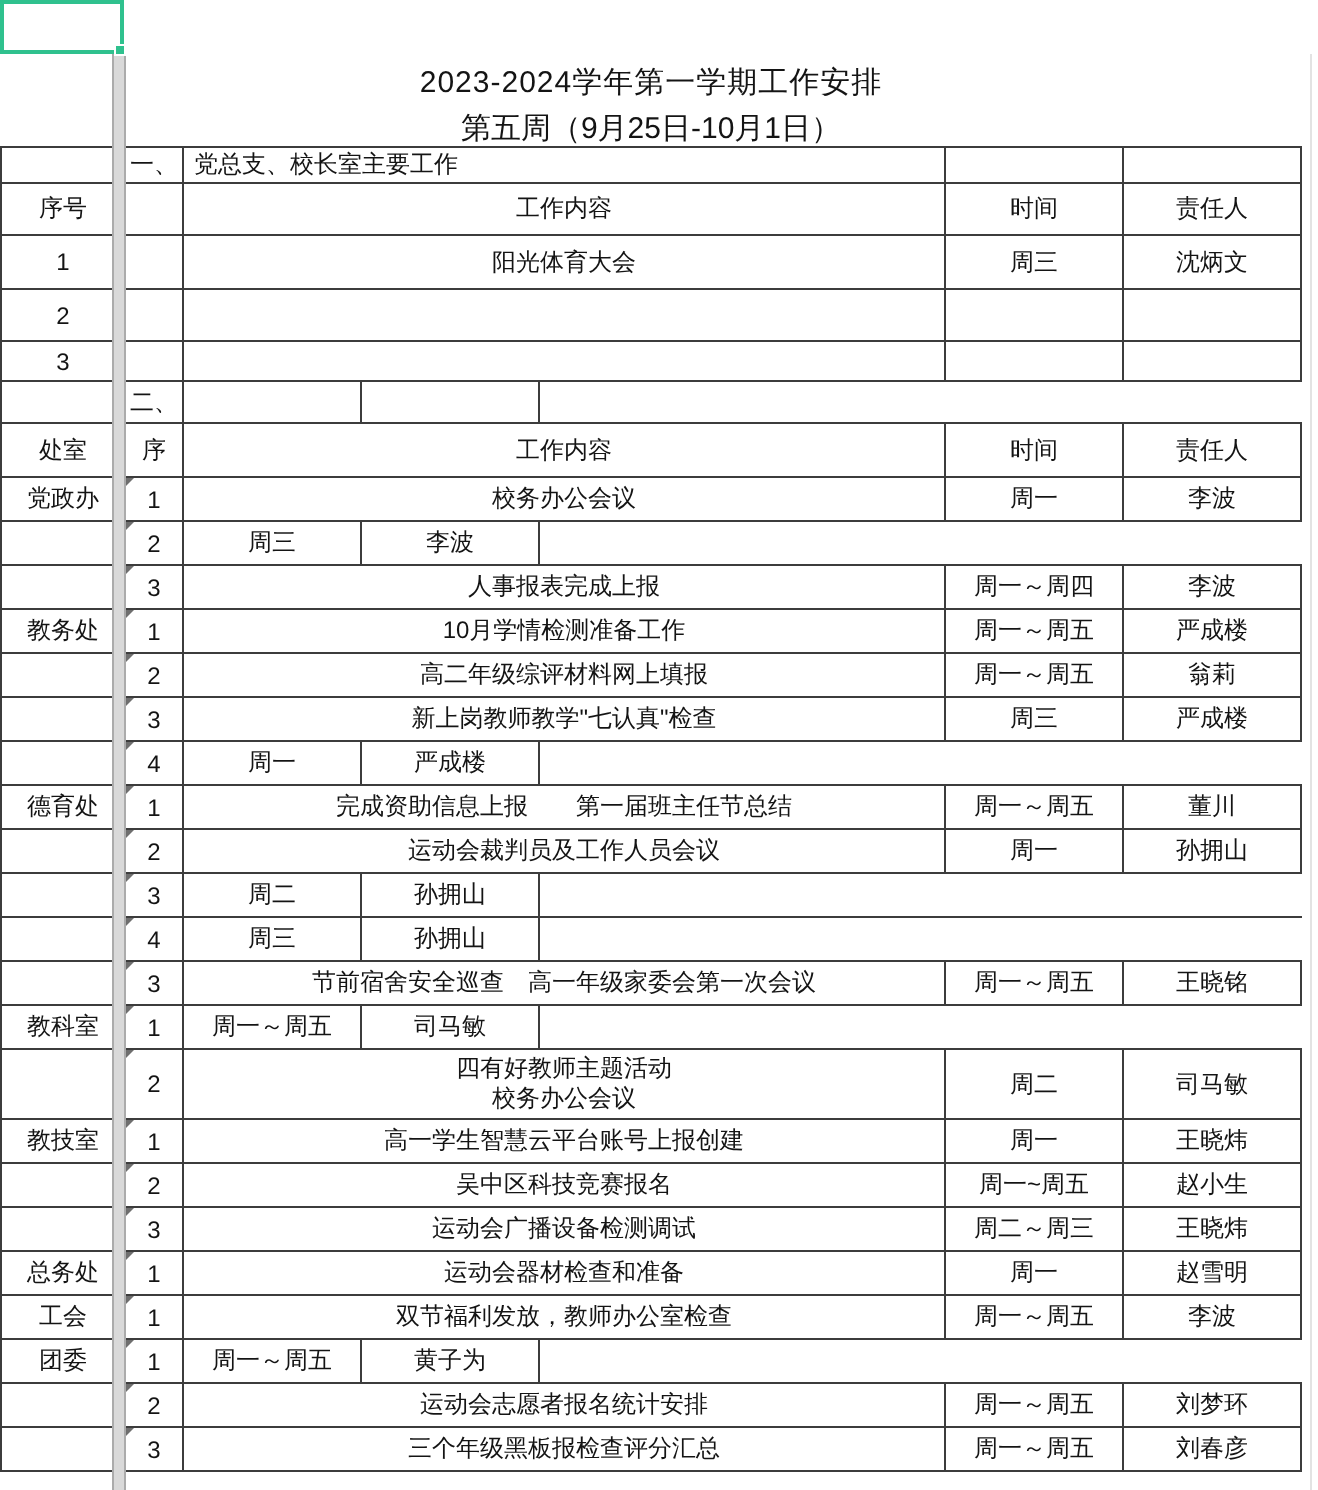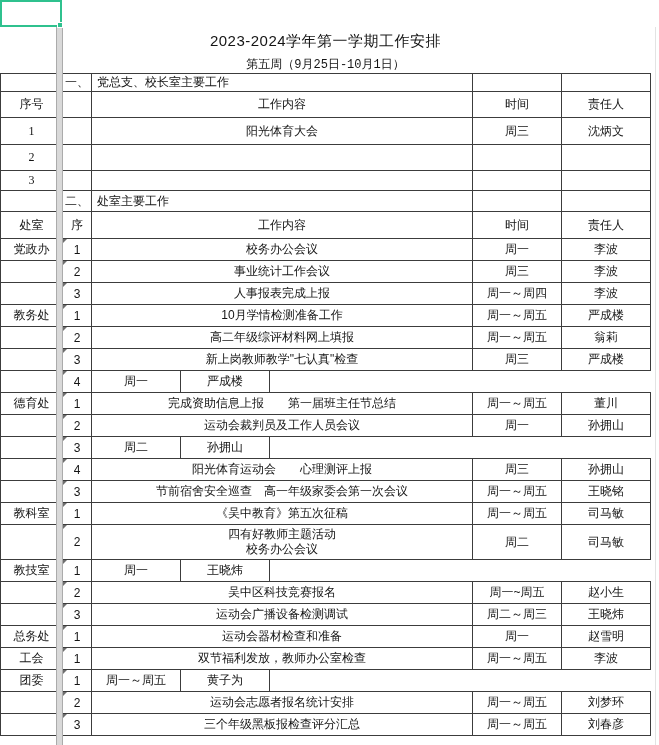--- a/index.html
+++ b/index.html
@@ -9,27 +9,27 @@
     width:659px; height:745px;
     font-family:"Liberation Sans","DejaVu Sans",sans-serif;
     color:#141414;
   }
   .sheet { position:relative; width:659px; height:745px; background:#fff; overflow:hidden; }
   .table-area { position:absolute; left:0; top:0; width:651px;margin-top:28px; }
 
   .title-row { height:27px; display:flex; align-items:center; justify-content:center;
                font-size:15px; letter-spacing:.5px; }
   .subtitle-row { height:19px; display:flex; align-items:center; justify-content:center;
-                  font-size:12px; border-bottom:1px solid var(--grid);font-family:Liberation Mono, monospace; }
+                  font-size:15px; border-bottom:1px solid var(--grid); }
 
   .trow { display:flex; border-bottom:1px solid var(--grid); }
   .trow .cell { position:relative; border-right:1px solid var(--grid);
                 display:flex; align-items:center; justify-content:center;
                 font-size:12px; overflow:hidden; }
-  .trow .cell:first-child { border-left:1px solid var(--grid);font-family:Liberation Serif, serif; }
+  .trow .cell:first-child { border-left:1px solid var(--grid); }
   .ca { width:63px; } .cb { width:29px; } .cc { width:381px; }
   .cd { width:89px; } .ce { width:89px; }
   .cc .txt { white-space:pre-line; line-height:15px; text-align:center; }
 
   .section-row { height:18px; }
   .section-row.s2 { height:21px; }
   .section-row .cc { justify-content:flex-start; padding-left:5px; }
   .section-row .cc .txt { text-align:center; }
 
   .header-row { height:26px; }
@@ -154,23 +154,20 @@
             <span class="txt"></span>
           </div>
         </div>
       </div>
 
     <div class="trow section-row s2">
       <div class="cell ca"></div>
       <div class="cell cb">
         <span class="txt">二、</span>
       </div>
-      <div class="cell cc">
-        <span class="txt">处室主要工作</span>
-      </div>
       <div class="cell cd"></div>
       <div class="cell ce"></div>
     </div>
 
     <div class="trow header-row s2">
       <div class="cell ca">
         <span class="txt">处室</span>
       </div>
       <div class="cell cb">
         <span class="txt">序</span>
@@ -206,23 +203,20 @@
           </div>
         </div>
         <div class="trow">
           <div class="cell ca">
             <span class="txt"></span>
           </div>
           <div class="cell cb">
             <span class="mark"></span>
             <span class="txt">2</span>
           </div>
-          <div class="cell cc">
-            <span class="txt">事业统计工作会议</span>
-          </div>
           <div class="cell cd">
             <span class="txt">周三</span>
           </div>
           <div class="cell ce">
             <span class="txt">李波</span>
           </div>
         </div>
         <div class="trow">
           <div class="cell ca">
             <span class="txt"></span>
@@ -362,23 +356,20 @@
           </div>
         </div>
         <div class="trow">
           <div class="cell ca">
             <span class="txt"></span>
           </div>
           <div class="cell cb">
             <span class="mark"></span>
             <span class="txt">4</span>
           </div>
-          <div class="cell cc">
-            <span class="txt">阳光体育运动会　　心理测评上报</span>
-          </div>
           <div class="cell cd">
             <span class="txt">周三</span>
           </div>
           <div class="cell ce">
             <span class="txt">孙拥山</span>
           </div>
         </div>
         <div class="trow">
           <div class="cell ca">
             <span class="txt"></span>
@@ -397,23 +388,20 @@
             <span class="txt">王晓铭</span>
           </div>
         </div>
         <div class="trow">
           <div class="cell ca">
             <span class="txt">教科室</span>
           </div>
           <div class="cell cb">
             <span class="mark"></span>
             <span class="txt">1</span>
-          </div>
-          <div class="cell cc">
-            <span class="txt">《吴中教育》第五次征稿</span>
           </div>
           <div class="cell cd">
             <span class="txt">周一～周五</span>
           </div>
           <div class="cell ce">
             <span class="txt">司马敏</span>
           </div>
         </div>
         <div class="trow">
           <div class="cell ca">
@@ -434,20 +422,23 @@
             <span class="txt">司马敏</span>
           </div>
         </div>
         <div class="trow">
           <div class="cell ca">
             <span class="txt">教技室</span>
           </div>
           <div class="cell cb">
             <span class="mark"></span>
             <span class="txt">1</span>
+          </div>
+          <div class="cell cc">
+            <span class="txt">高一学生智慧云平台账号上报创建</span>
           </div>
           <div class="cell cd">
             <span class="txt">周一</span>
           </div>
           <div class="cell ce">
             <span class="txt">王晓炜</span>
           </div>
         </div>
         <div class="trow">
           <div class="cell ca">

